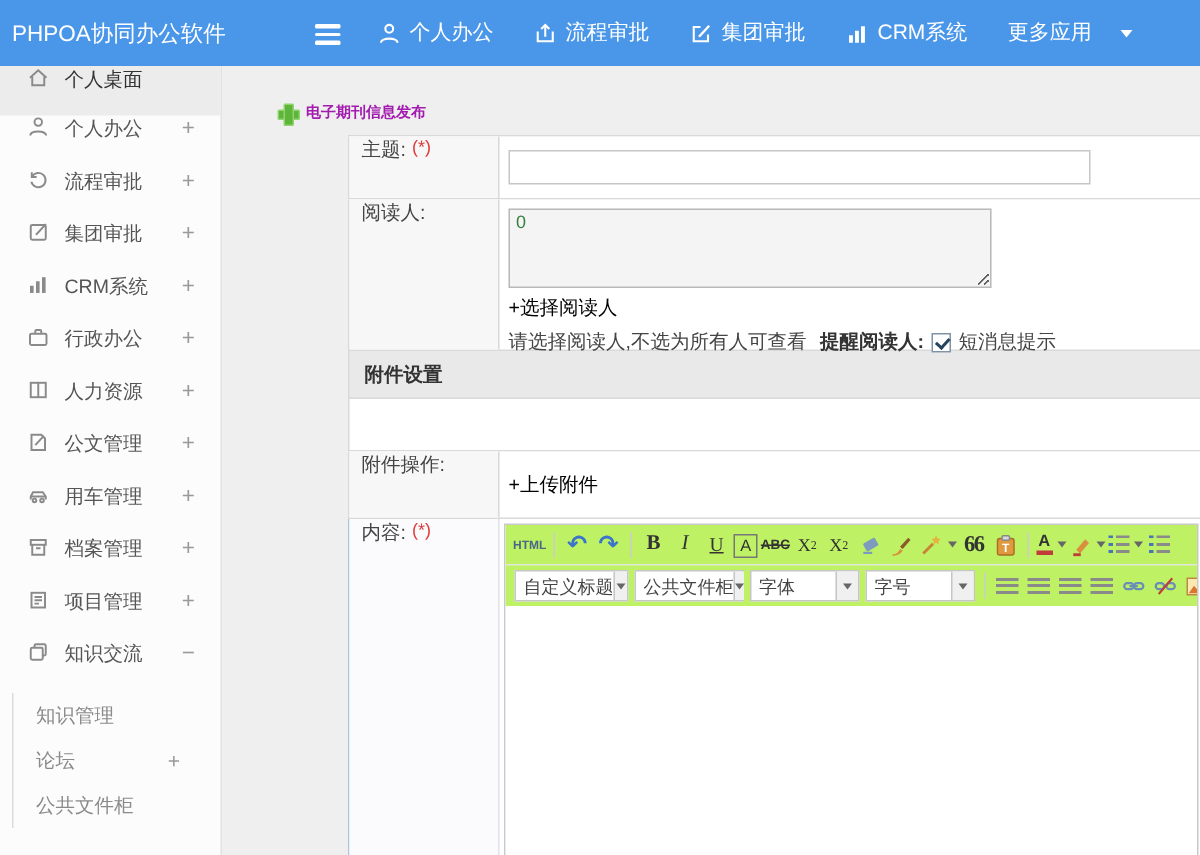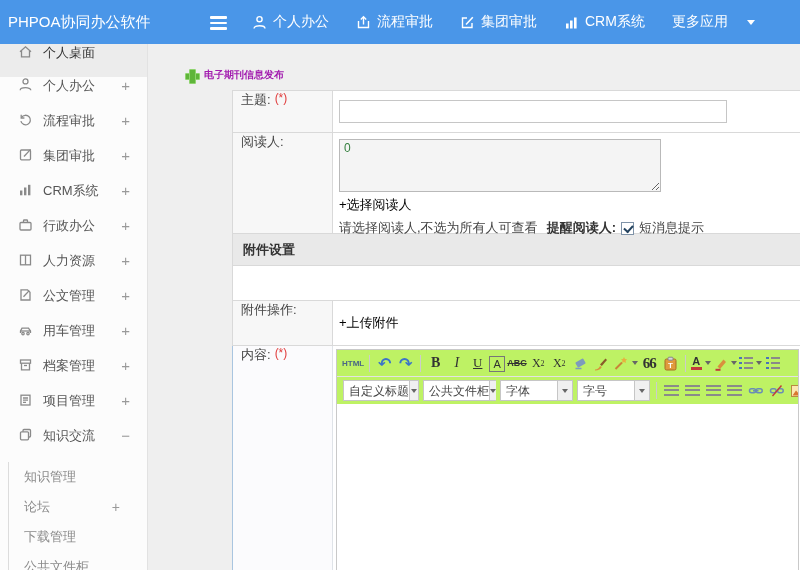--- a/index.html
+++ b/index.html
@@ -241,23 +241,20 @@
     </div>
     <div class="subgroup">
       <div class="sub-item">
         <span>知识管理</span>
       </div>
       <div class="sub-item">
         <span>论坛</span>
         <span class="toggle">+</span>
       </div>
       <div class="sub-item">
-        <span>下载管理</span>
-      </div>
-      <div class="sub-item">
         <span>公共文件柜</span>
       </div>
     </div>
   </aside>
 
   <main class="content">
     <div class="title-row">
       <span class="plus-icon"></span>
       <h1 class="page-title">电子期刊信息发布</h1>
     </div>

